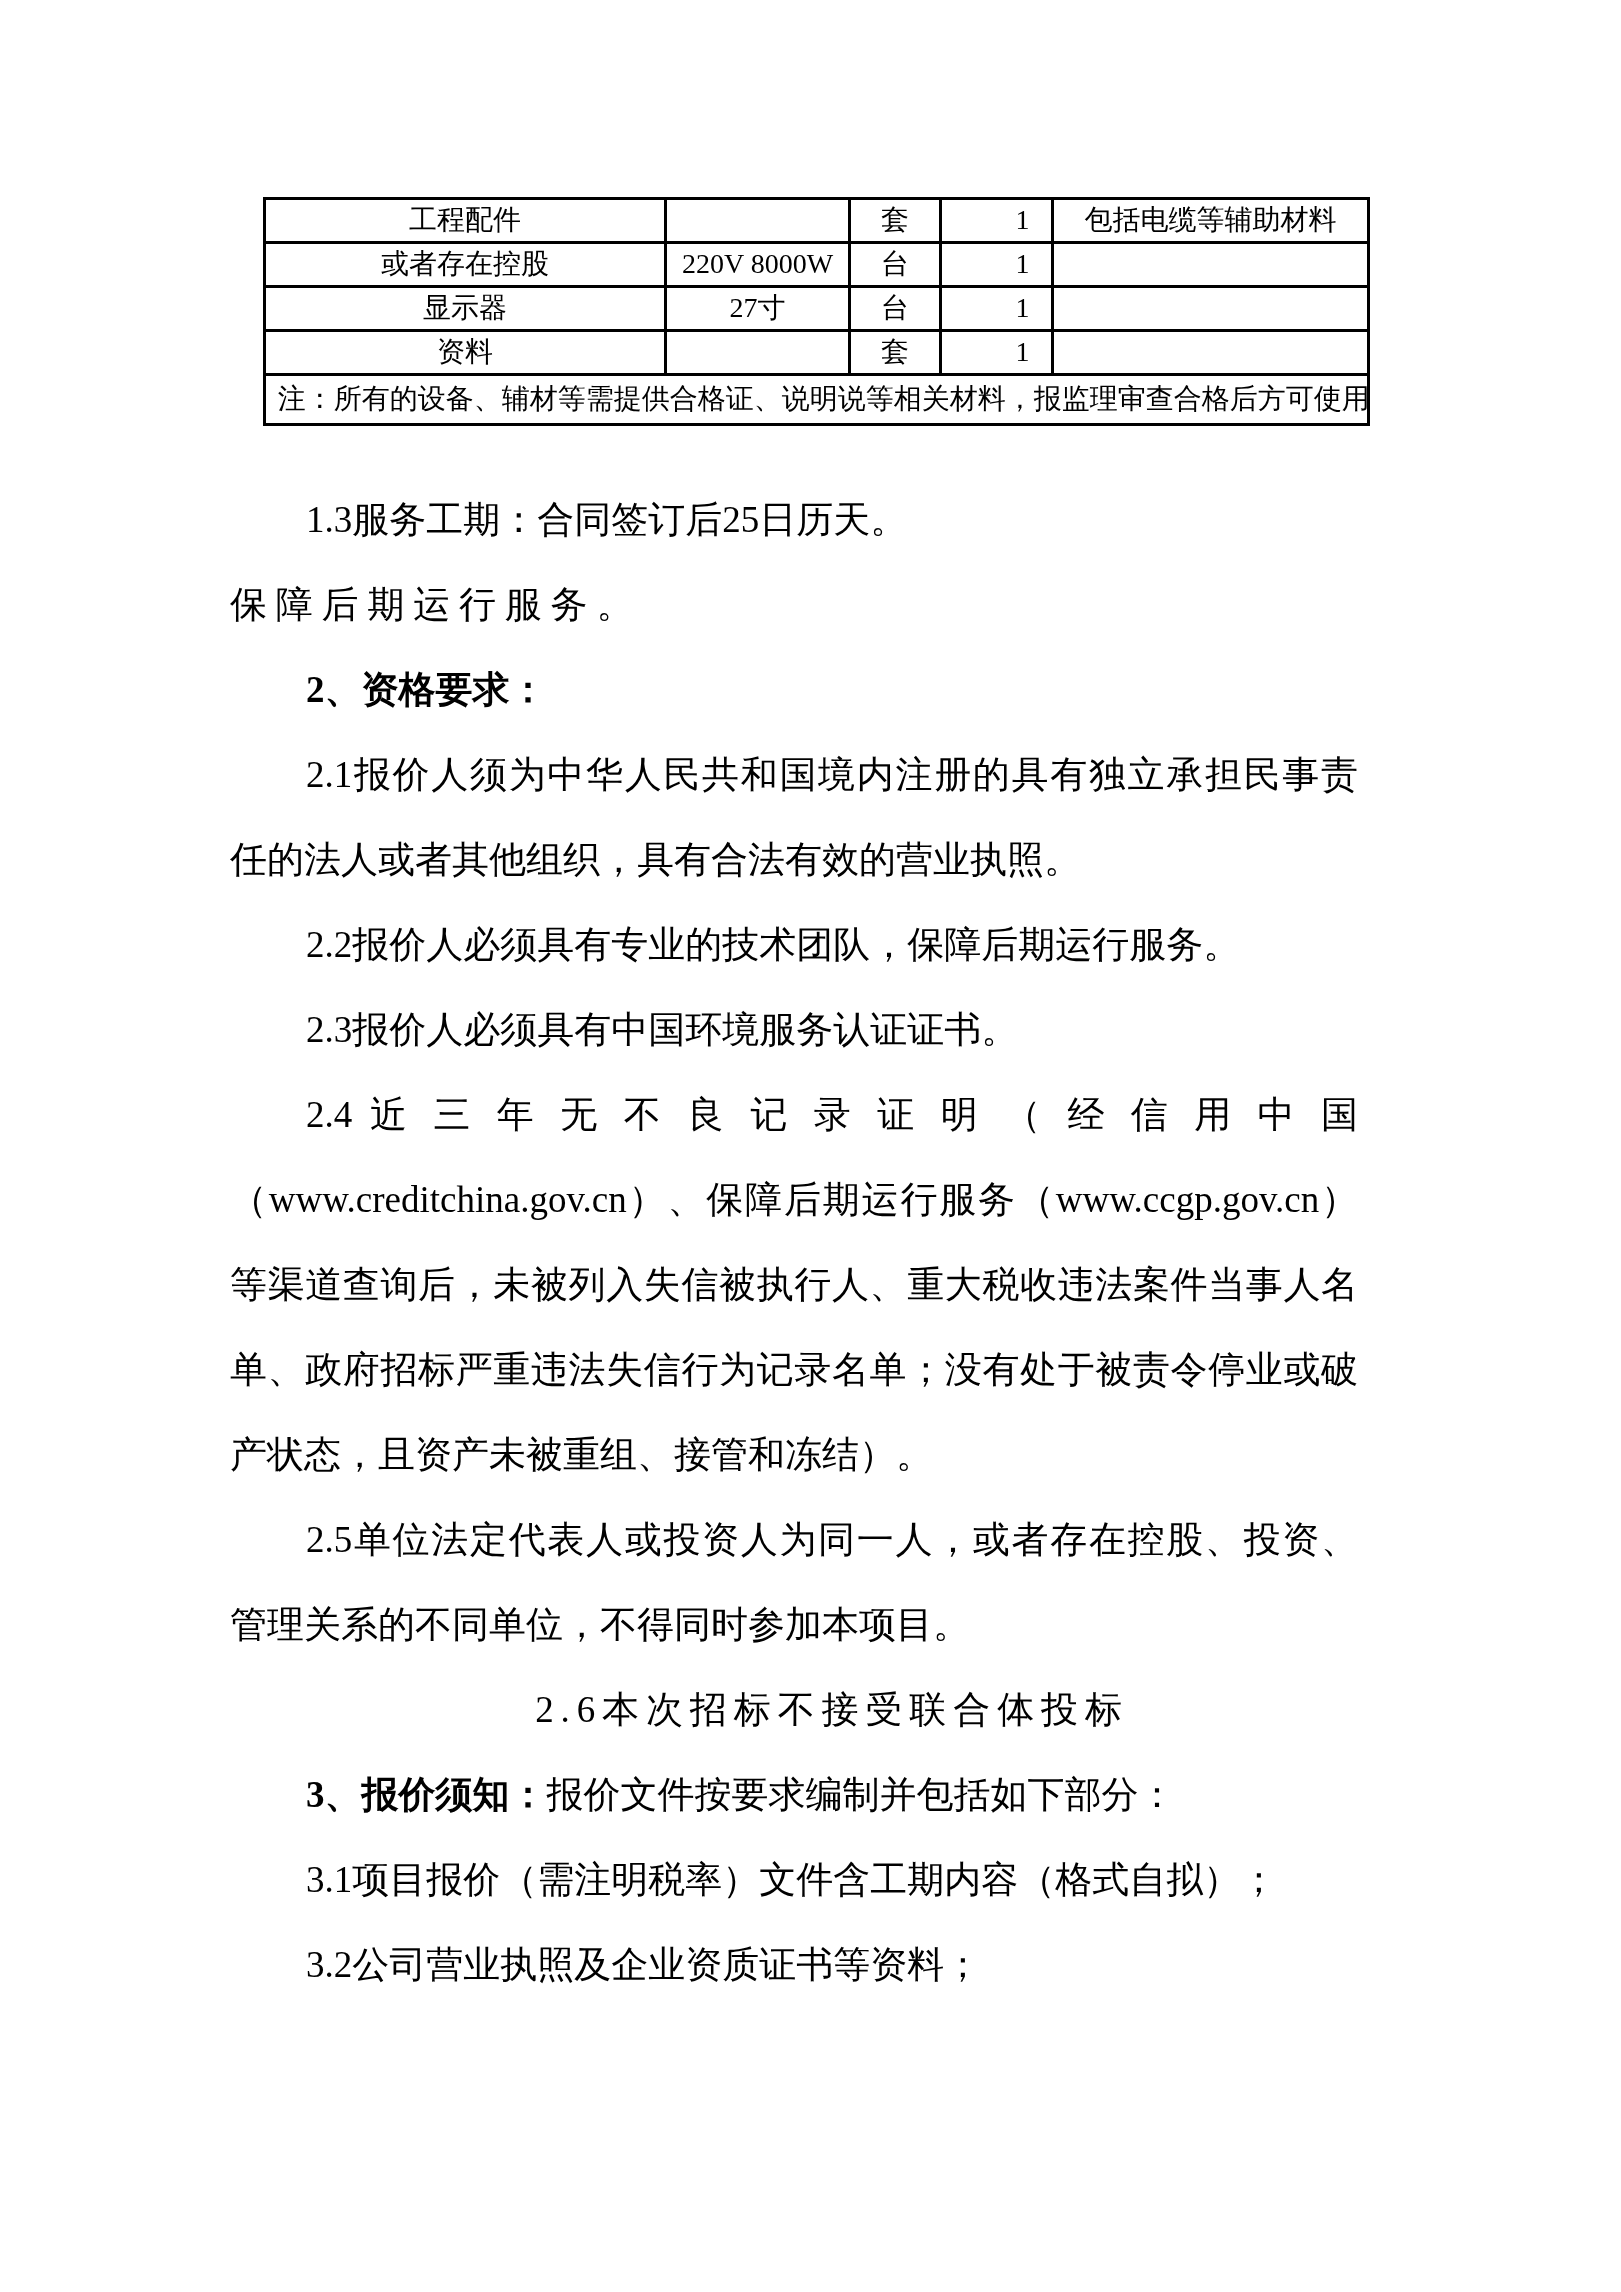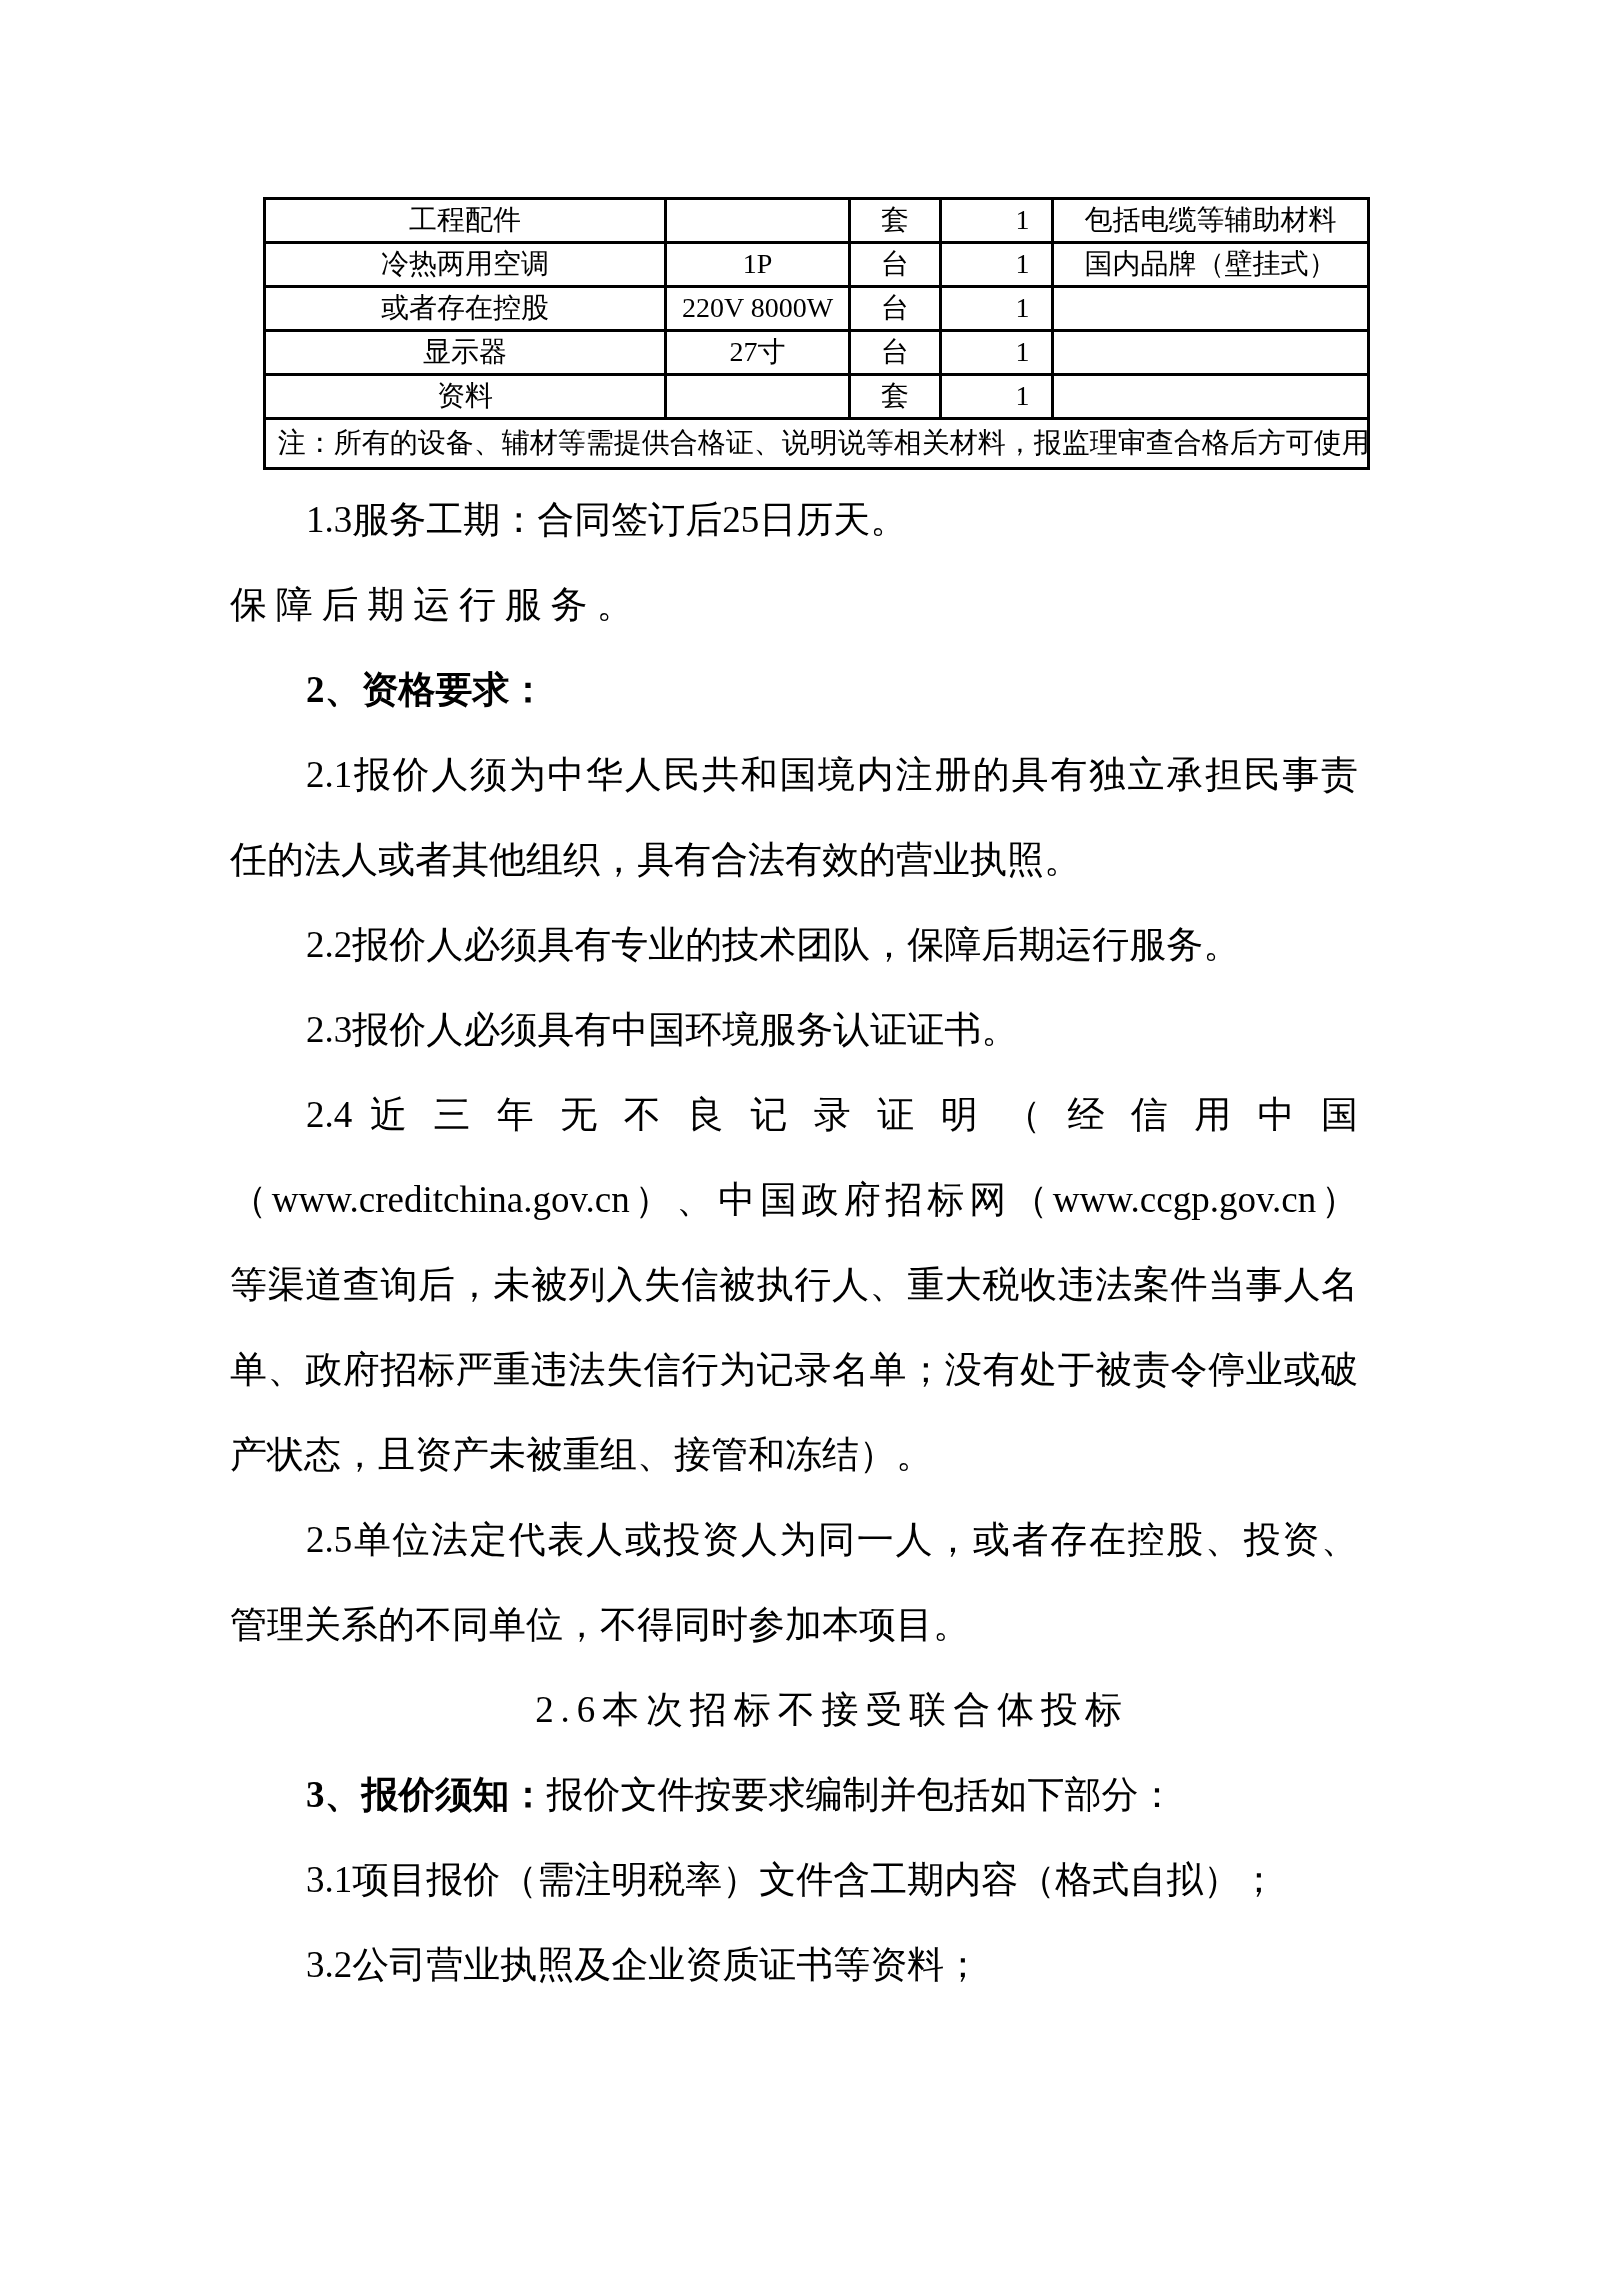--- a/index.html
+++ b/index.html
@@ -77,27 +77,20 @@
     </colgroup>
     <tbody id="equip-body">
         <tr>
           <td>工程配件</td>
           <td></td>
           <td>套</td>
           <td class="qty">1</td>
           <td>包括电缆等辅助材料</td>
         </tr>
         <tr>
-          <td>冷热两用空调</td>
-          <td>1P</td>
-          <td>台</td>
-          <td class="qty">1</td>
-          <td>国内品牌（壁挂式）</td>
-        </tr>
-        <tr>
           <td>或者存在控股</td>
           <td>220V 8000W</td>
           <td>台</td>
           <td class="qty">1</td>
           <td></td>
         </tr>
         <tr>
           <td>显示器</td>
           <td>27寸</td>
           <td>台</td>
@@ -119,21 +112,21 @@
 
   <div class="textblock" id="textblock">
       <div class="tl indent"><span>1.3服务工期：合同签订后25日历天。</span></div>
       <div class="tl" style="letter-spacing: 8.8px;"><span>保障后期运行服务。</span></div>
       <div class="tl indent"><span class="b">2、资格要求：</span></div>
       <div class="tl indent justify"><span>2.1报价人须为中华人民共和国境内注册的具有独立承担民事责</span></div>
       <div class="tl"><span>任的法人或者其他组织，具有合法有效的营业执照。</span></div>
       <div class="tl indent"><span>2.2报价人必须具有专业的技术团队，保障后期运行服务。</span></div>
       <div class="tl indent"><span>2.3报价人必须具有中国环境服务认证证书。</span></div>
       <div class="tl indent justify"><span>2.4 近 三 年 无 不 良 记 录 证 明 （ 经 信 用 中 国</span></div>
-      <div class="tl justify"><span>（www.creditchina.gov.cn）、中国政府招标网（www.ccgp.gov.cn）</span></div>
+      <div class="tl justify"><span>（www.creditchina.gov.cn）、保障后期运行服务（www.ccgp.gov.cn）</span></div>
       <div class="tl justify"><span>等渠道查询后，未被列入失信被执行人、重大税收违法案件当事人名</span></div>
       <div class="tl justify"><span>单、政府招标严重违法失信行为记录名单；没有处于被责令停业或破</span></div>
       <div class="tl"><span>产状态，且资产未被重组、接管和冻结）。</span></div>
       <div class="tl indent justify"><span>2.5单位法定代表人或投资人为同一人，或者存在控股、投资、</span></div>
       <div class="tl"><span>管理关系的不同单位，不得同时参加本项目。</span></div>
       <div class="tl indent" style="letter-spacing: 6.9px; text-align: center;"><span>2.6本次招标不接受联合体投标</span></div>
       <div class="tl indent"><span class="b">3、报价须知：</span><span>报价文件按要求编制并包括如下部分：</span></div>
       <div class="tl indent"><span>3.1项目报价（需注明税率）文件含工期内容（格式自拟）；</span></div>
       <div class="tl indent"><span>3.2公司营业执照及企业资质证书等资料；</span></div>
     </div>

